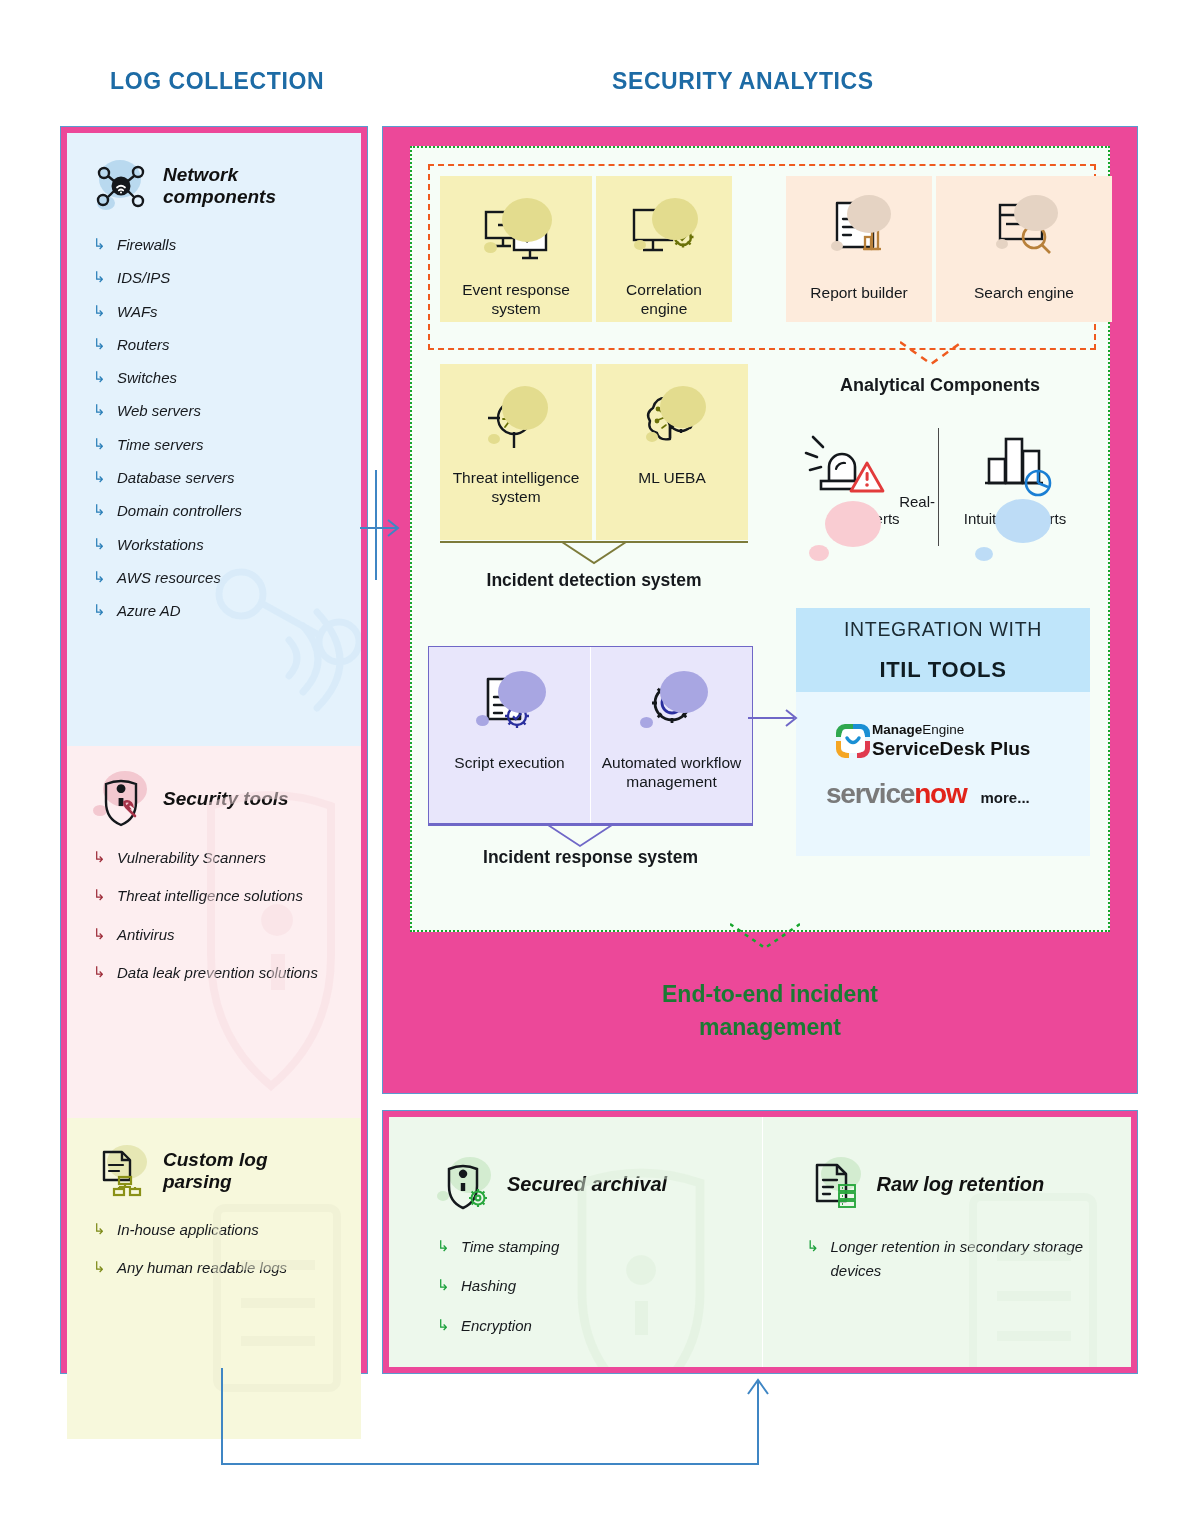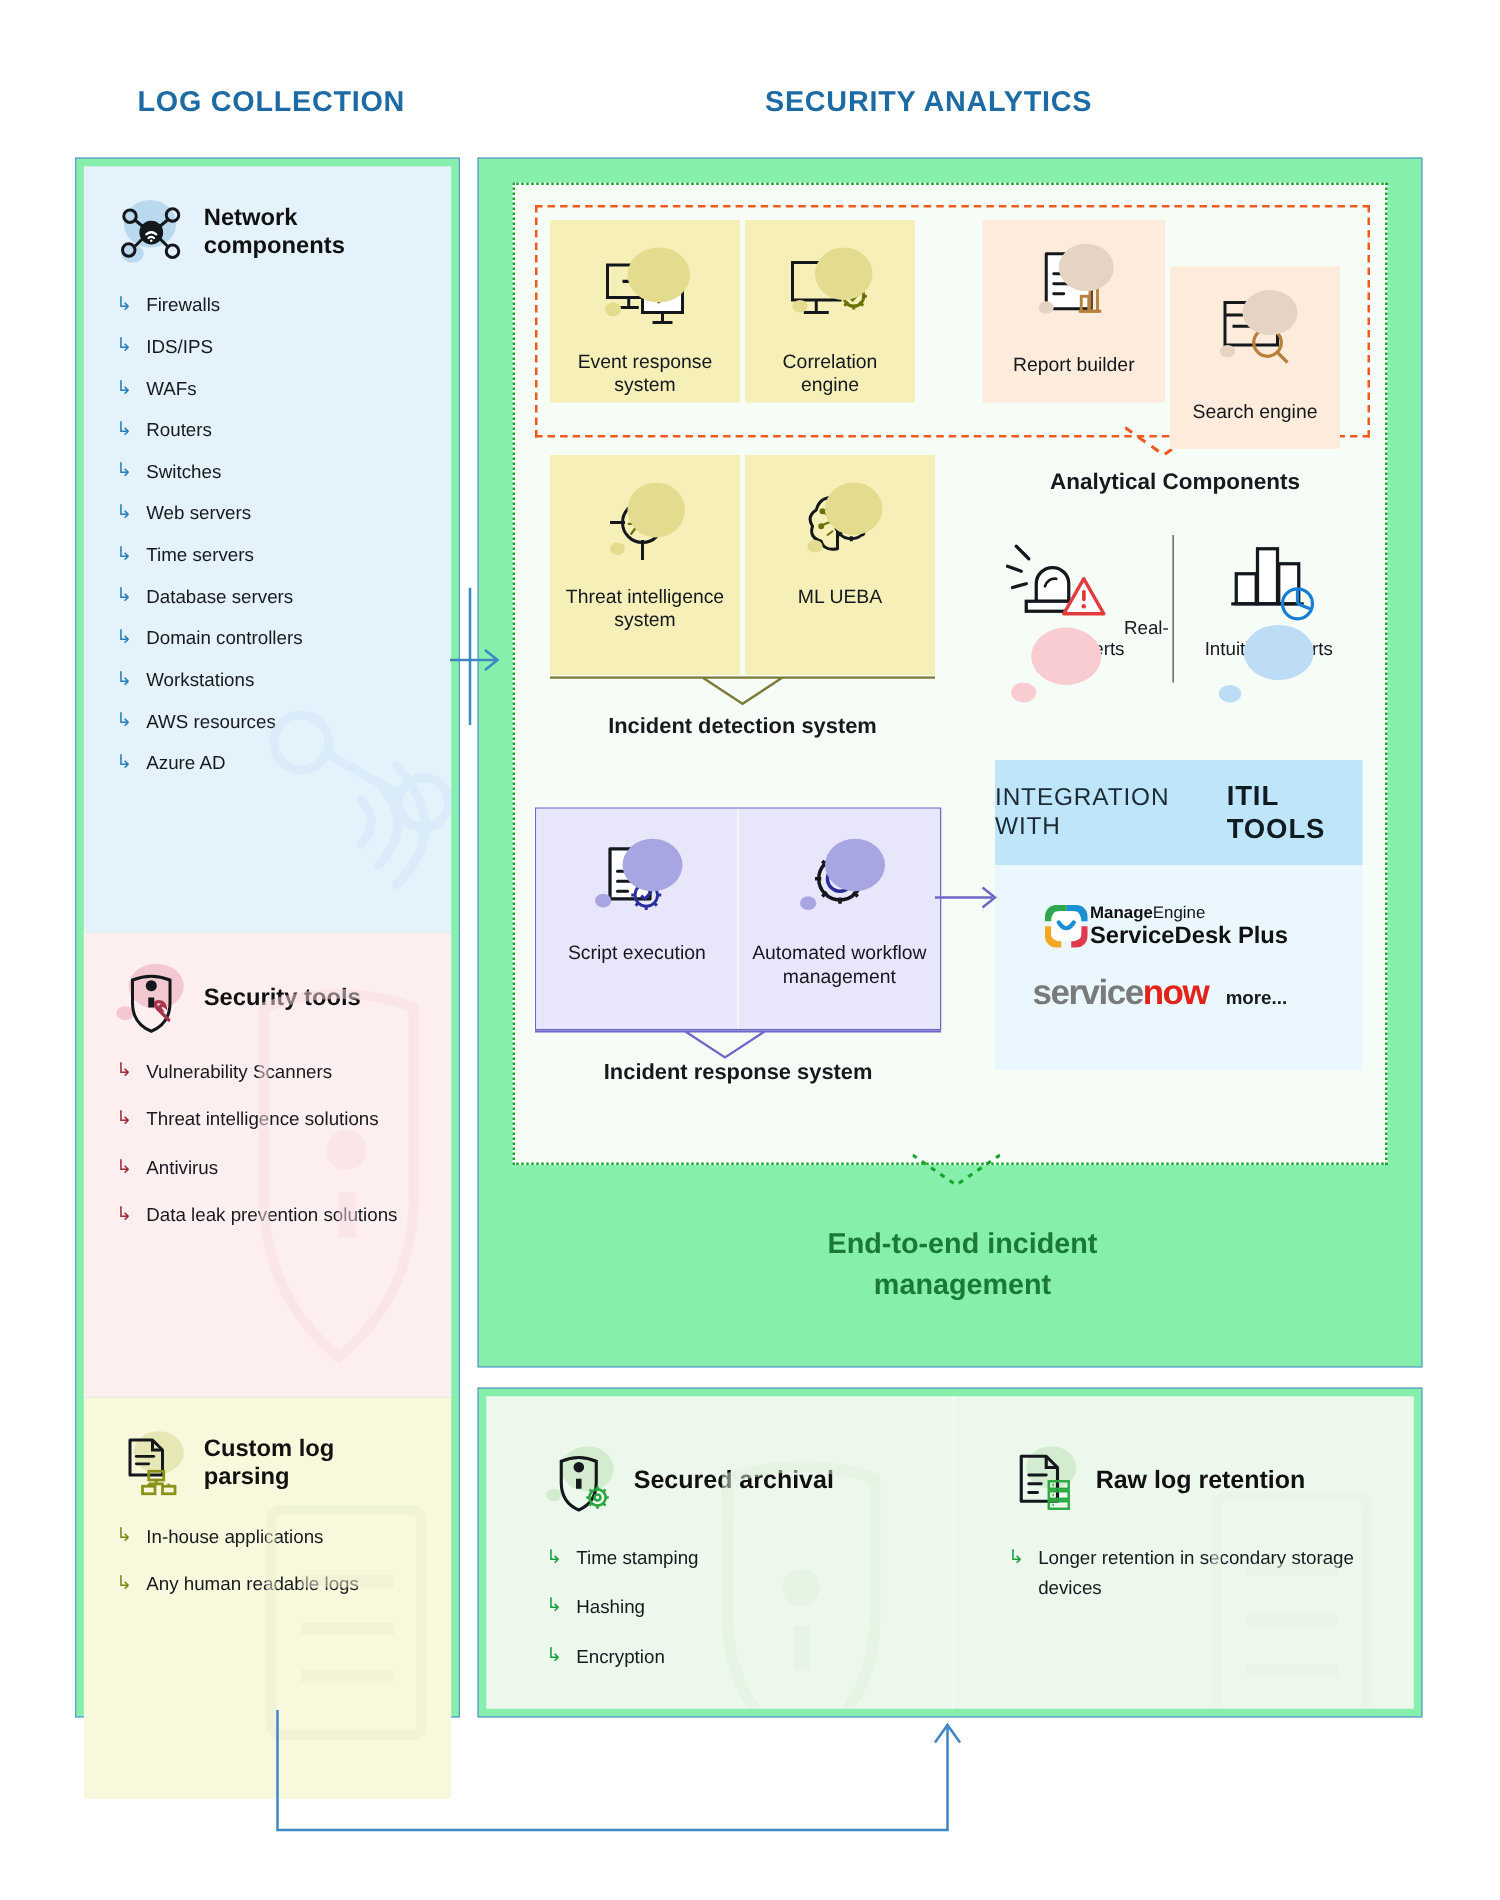--- a/index.html
+++ b/index.html
@@ -12,21 +12,21 @@
 
   
   .col-head{
     position:absolute; font-size:23px; font-weight:bold;
     letter-spacing:.6px; color:#1d6ba5;
   }
   #head-log{ left:110px; top:68px; }
   #head-sec{ left:612px; top:68px; }
 
   
-  .panel{ position:absolute; border:1.6px solid #5a9bd0; background:#86efac; }
+  .panel{ position:absolute; border:1.6px solid #5a9bd0; background:#ec4899;font-style:italic; }
   #panel-log   { left:60px;  top:126px;  width:308px;  height:1248px; padding:6px; }
   #panel-sec   { left:382px; top:126px;  width:756px;  height:968px;  }
   #panel-store { left:382px; top:1110px; width:756px;  height:264px;  padding:6px;}
 
   
   .lblock{ position:relative; padding:22px 26px 20px 26px; overflow:hidden;}
   #blk-network{ background:#e4f2fc; height:613px;}
   #blk-security{ background:#fdeef0; height:372px;}
   #blk-custom{ background:#f7f8dc; height:321px;}
 
@@ -73,21 +73,21 @@
   .tile .ti{ position:relative; width:76px; height:72px; margin-bottom:10px;}
   .tile .lbl{ padding:0 6px;}
   .yellow{ background:#f6f0b8; }
   .peach { background:#fdebdc; }
   .lav   { background:#e8e6fb; }
 
   
   #t-event{ left:440px; top:176px; width:152px; height:146px;}
   #t-corr { left:596px; top:176px; width:136px; height:146px;}
   #t-rep  { left:786px; top:176px; width:146px; height:146px; justify-content:center; padding-top:0;}
-  #t-srch { left:936px; top:176px; width:136px; height:146px; justify-content:center; padding-top:0;margin-top:37px;}
+  #t-srch { left:936px; top:176px; width:176px; height:146px; justify-content:center; padding-top:0;}
   #t-rep .ti,#t-srch .ti{ margin-bottom:16px;}
 
   
   #t-threat{ left:440px; top:364px; width:152px; height:176px;}
   #t-ml    { left:596px; top:364px; width:152px; height:176px;}
 
   
   #det-line{ position:absolute; left:440px; top:541px; width:308px; height:26px;}
   #det-cap{
     position:absolute; left:440px; top:570px; width:308px;
@@ -110,21 +110,21 @@
              border:1.4px solid #6f67c7; display:flex;}
   #resp-box .tile{ position:static; flex:1; height:100%; padding-top:24px;}
   #resp-box .tile:first-child{ border-right:1.4px solid #fff;}
   #resp-line{ position:absolute; left:428px; top:824px; width:325px; height:26px;}
   #resp-cap{ position:absolute; left:428px; top:847px; width:325px; text-align:center;
              font-size:17.5px; font-weight:bold; color:#16191d;}
 
   
   #itil{ position:absolute; left:796px; top:608px; width:294px; height:248px;
          background:#eaf7fe;}
-  #itil-head{ height:84px; background:#bfe5fa; display:flex; 
+  #itil-head{ height:84px; background:#bfe5fa; display:flex; flex-direction:column;
               align-items:center; justify-content:center; gap:16px;}
   #itil-h1{ font-size:19.5px; letter-spacing:.7px; color:#1b2b33;}
   #itil-h2{ font-size:22px; font-weight:bold; letter-spacing:.7px; color:#0f1c22;}
   #me-row{ display:flex; align-items:center; padding:30px 0 0 38px;}
   #me-logo{ width:38px; height:38px; flex:0 0 38px; position:relative;}
   #me-txt1{ font-size:13.5px; font-weight:bold; color:#111; line-height:1.1;}
   #me-txt1 span{ font-weight:normal;}
   #me-txt2{ font-size:19px; font-weight:bold; color:#111; line-height:1.15;}
   #sn-row{ display:flex; align-items:baseline; gap:14px; padding:18px 0 0 30px;}
   #sn-logo{ font-size:28px; font-weight:bold; letter-spacing:-1.2px; color:#7a7a7a;}

